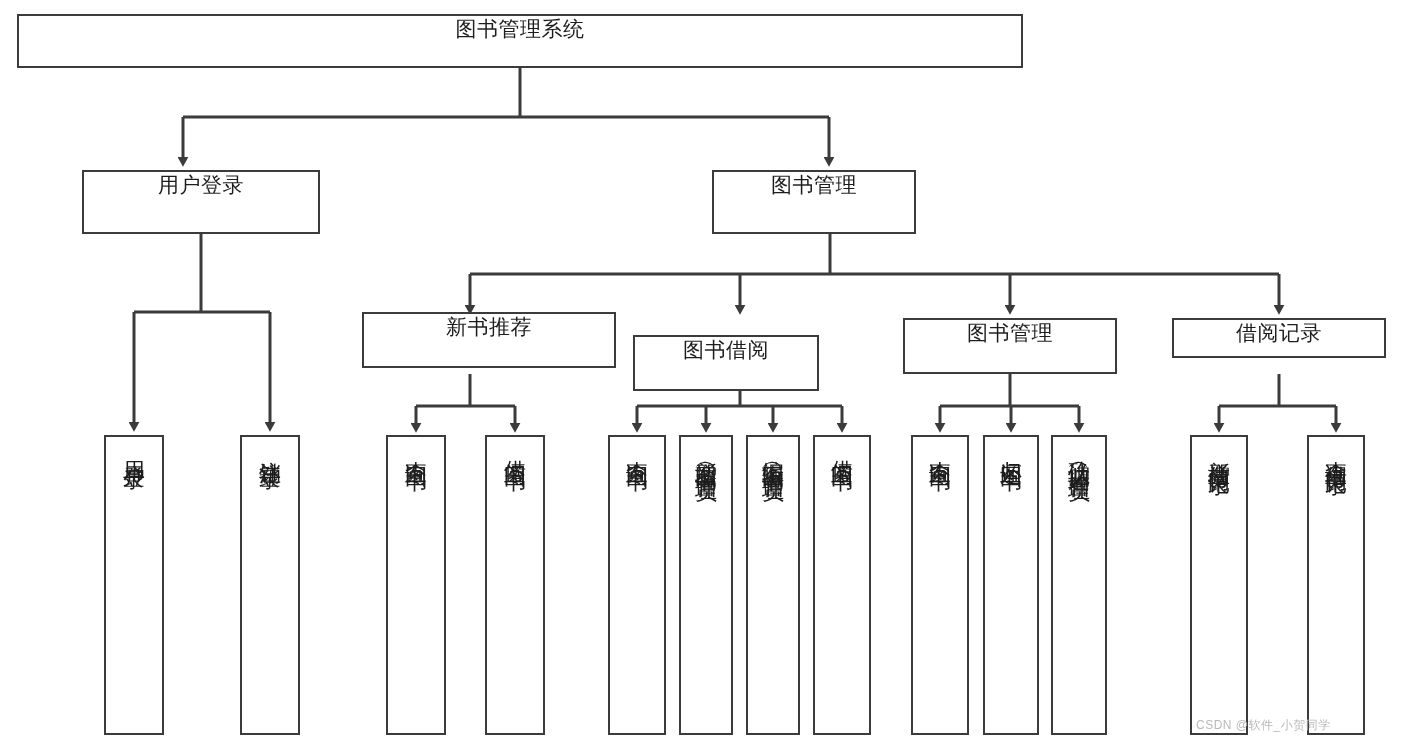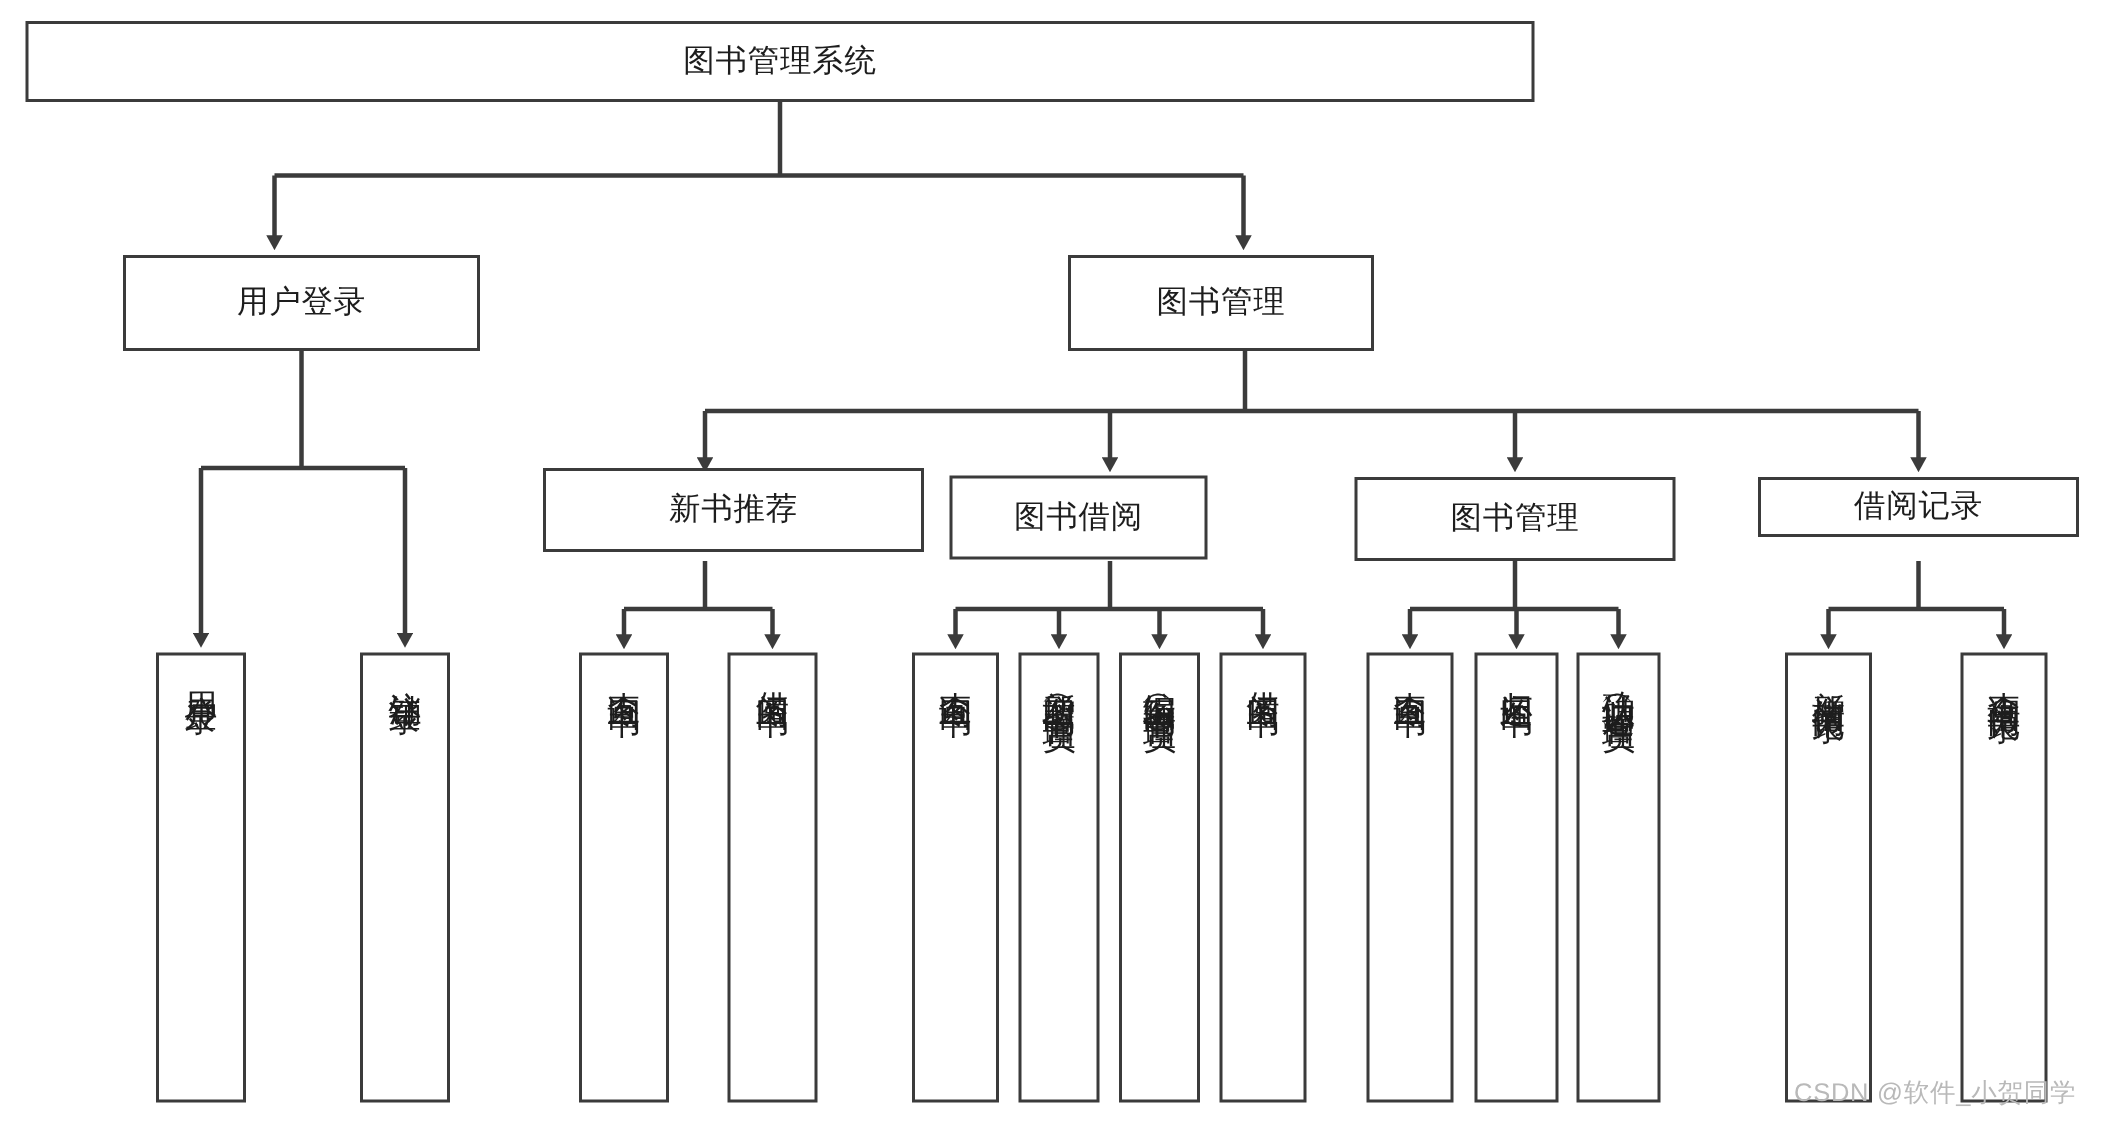--- a/index.html
+++ b/index.html
@@ -24,21 +24,20 @@
     width: 1405px;
     height: 747px;
     pointer-events: none;
   }
   .node {
     position: absolute;
     box-sizing: border-box;
     background: #ffffff;
     border: 2px solid #3b3b3b;
     display: flex;
-    align-items: center;
     justify-content: center;
     text-align: center;
     color: #1d1d1d;
   }
   .node-label {
     display: block;
     line-height: 1.28;
   }
   
   .node.horiz .node-label {
@@ -54,21 +53,21 @@
   .node.vert .node-label {
     writing-mode: vertical-rl;
     text-orientation: upright;
     font-size: 22px;
     letter-spacing: 3px;
     line-height: 1;
   }
   .watermark {
     position: absolute;
     color: #b9b9b9;
-    font-size: 17px;
+    font-size: 12px;
     white-space: nowrap;
     letter-spacing: 0.5px;
   }
 </style>
 </head>
 <body>
 
 <div id="canvas">
 
   <svg id="edges" viewBox="0 0 1405 747" xmlns="http://www.w3.org/2000/svg">
@@ -128,21 +127,21 @@
   <div class="node horiz" style="left:82px; top:170px; width:238px; height:64px;">
     <span class="node-label">用户登录</span>
   </div>
   <div class="node horiz" style="left:712px; top:170px; width:204px; height:64px;">
     <span class="node-label">图书管理</span>
   </div>
 
   <div class="node horiz" style="left:362px; top:312px; width:254px; height:56px;">
     <span class="node-label">新书推荐</span>
   </div>
-  <div class="node horiz" style="left:633px; top:317px; width:172px; height:56px;">
+  <div class="node horiz" style="left:633px; top:335px; width:186px; height:56px;">
     <span class="node-label">图书借阅</span>
   </div>
   <div class="node horiz" style="left:903px; top:318px; width:214px; height:56px;">
     <span class="node-label">图书管理</span>
   </div>
   <div class="node horiz" style="left:1172px; top:318px; width:214px; height:40px;">
     <span class="node-label">借阅记录</span>
   </div>
 
   <div class="node vert" style="left:104px; top:435px; width:60px; height:300px;">

